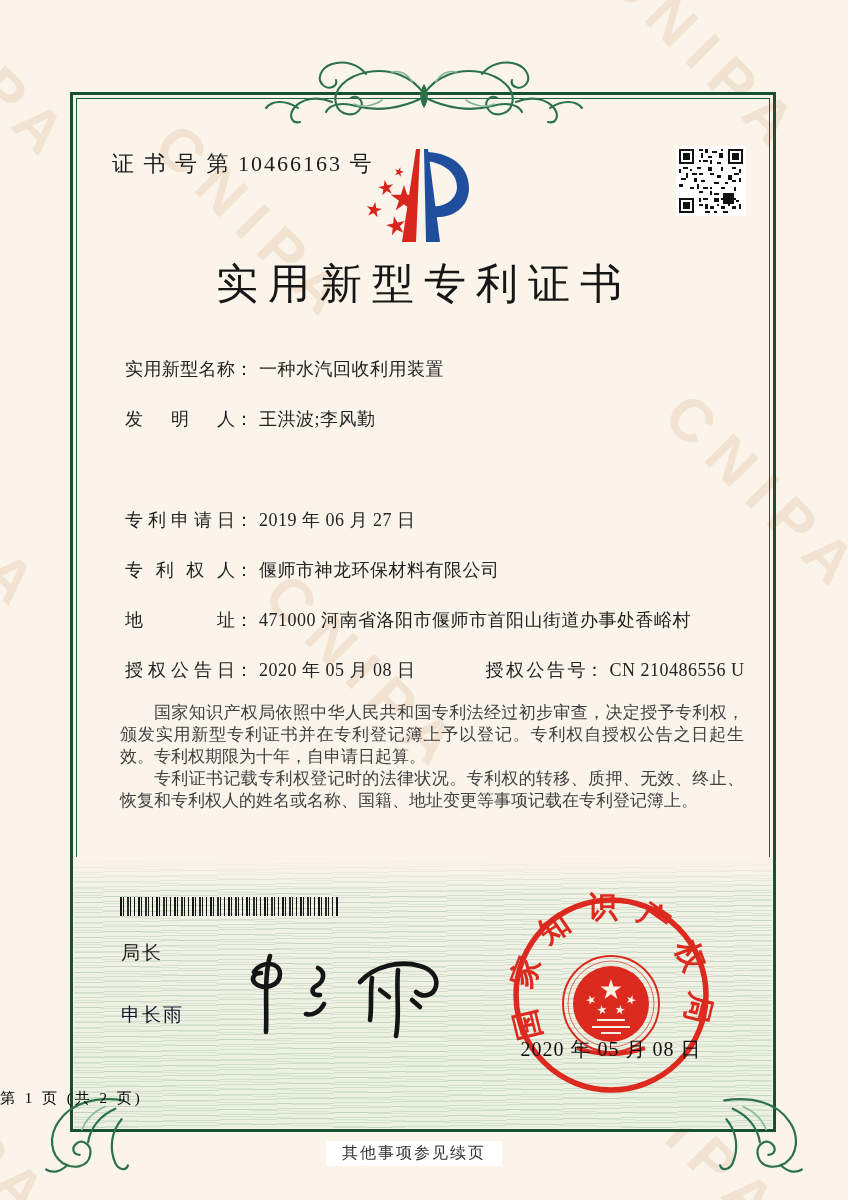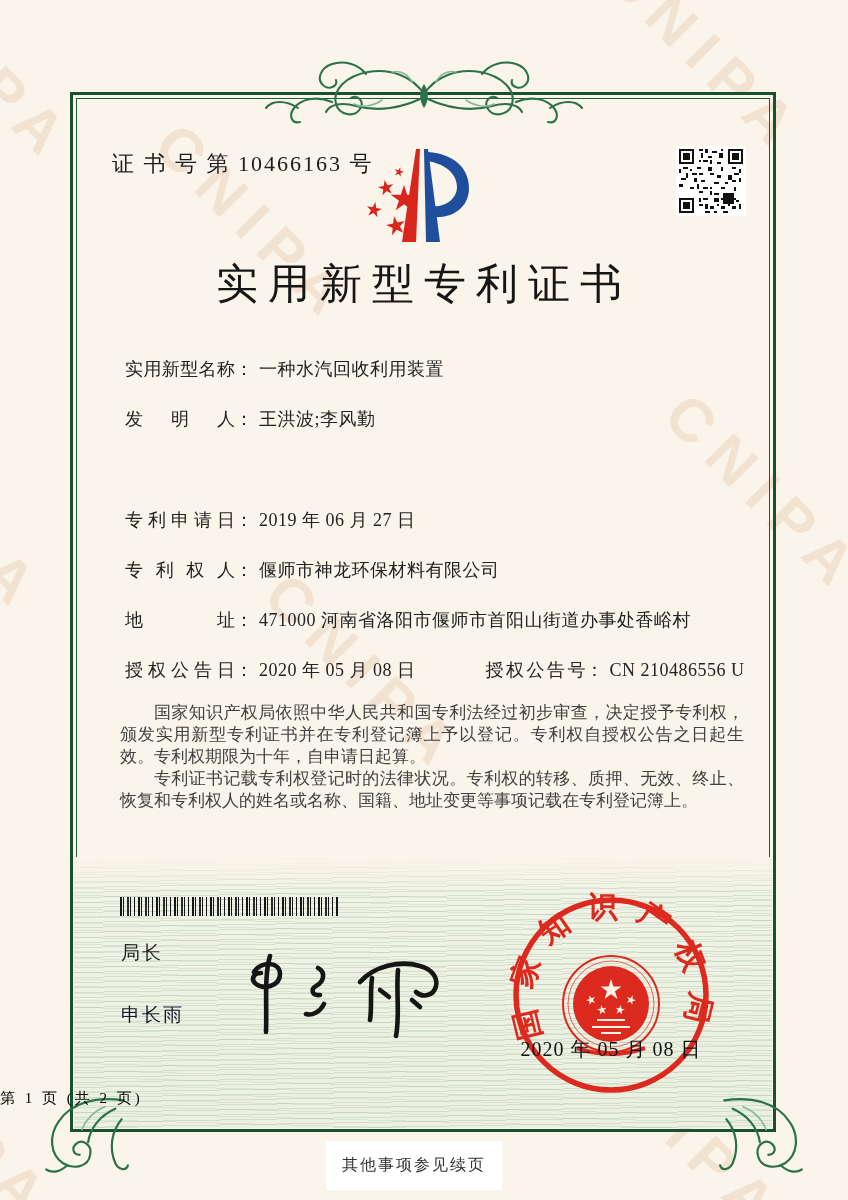--- a/index.html
+++ b/index.html
@@ -64,21 +64,21 @@
   .officer-name{position:absolute;left:121px;top:1002px;z-index:5;font-size:19px;
     font-family:"Liberation Sans","DejaVu Sans",sans-serif;color:#0f172a;letter-spacing:2px}
   .sig{position:absolute;left:240px;top:942px;width:220px;height:105px;z-index:6}
   .sig path{stroke:#151515;stroke-width:4.6;fill:none;stroke-linecap:round;stroke-linejoin:round}
   .seal{position:absolute;left:508px;top:892px;width:206px;height:206px;z-index:5;opacity:0.96}
   .seal-date{position:absolute;left:502px;top:1036px;width:218px;z-index:7;text-align:center;
     font-size:20px;letter-spacing:1px;color:#111}
   .page-num{position:absolute;left:0;right:0;top:1089px;z-index:6;text-align:left;
     font-size:15px;letter-spacing:3px;color:#000000}
   .note-box{position:absolute;left:326px;top:1141px;z-index:5;background:#ffffff;
-    padding:14px 16px;font-size:16px;letter-spacing:2px;color:#333}
+    padding:2px 16px;font-size:16px;letter-spacing:2px;color:#333}
 </style>
 </head>
 <body>
 
 <div class="page">
 
   <div class="wm" style="left:-90px;top:-50px">CNIPA</div>
   <div class="wm" style="left:190px;top:110px">CNIPA</div>
   <div class="wm" style="left:640px;top:-60px">CNIPA</div>
   <div class="wm" style="left:-120px;top:400px">CNIPA</div>

